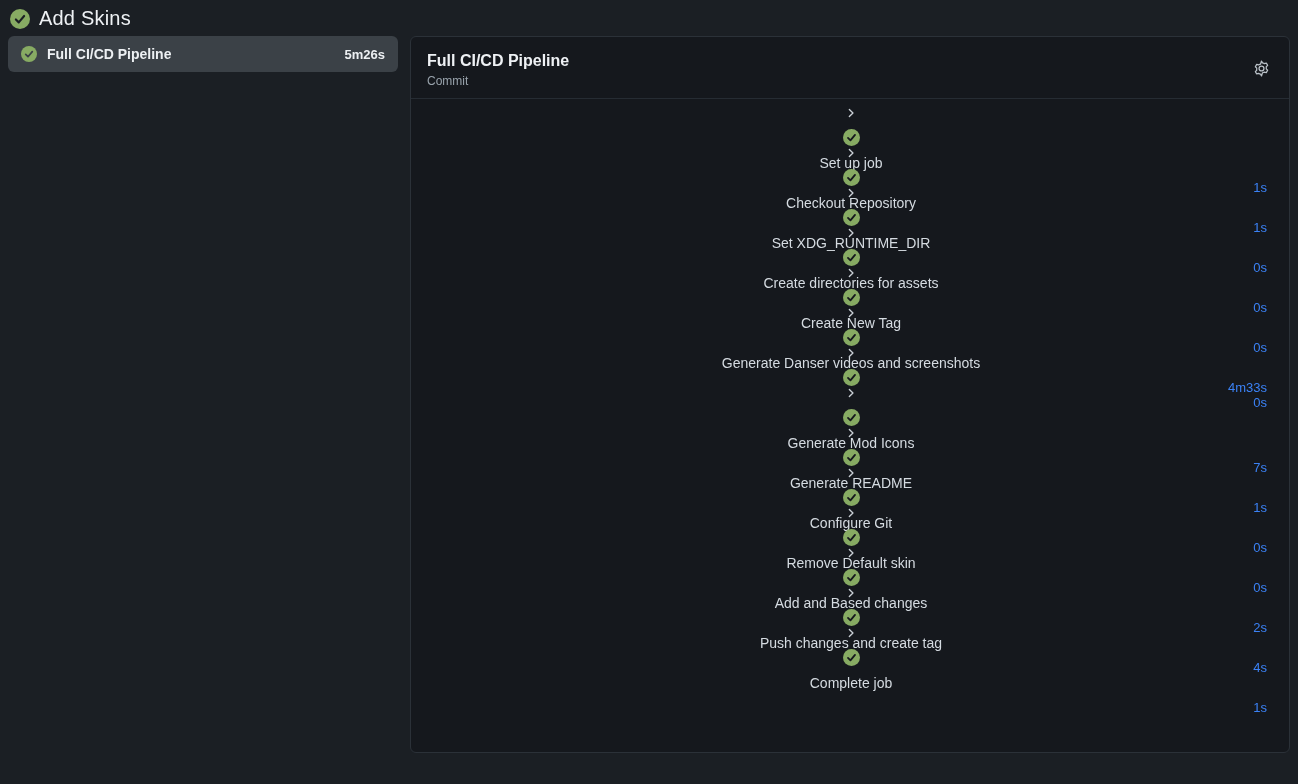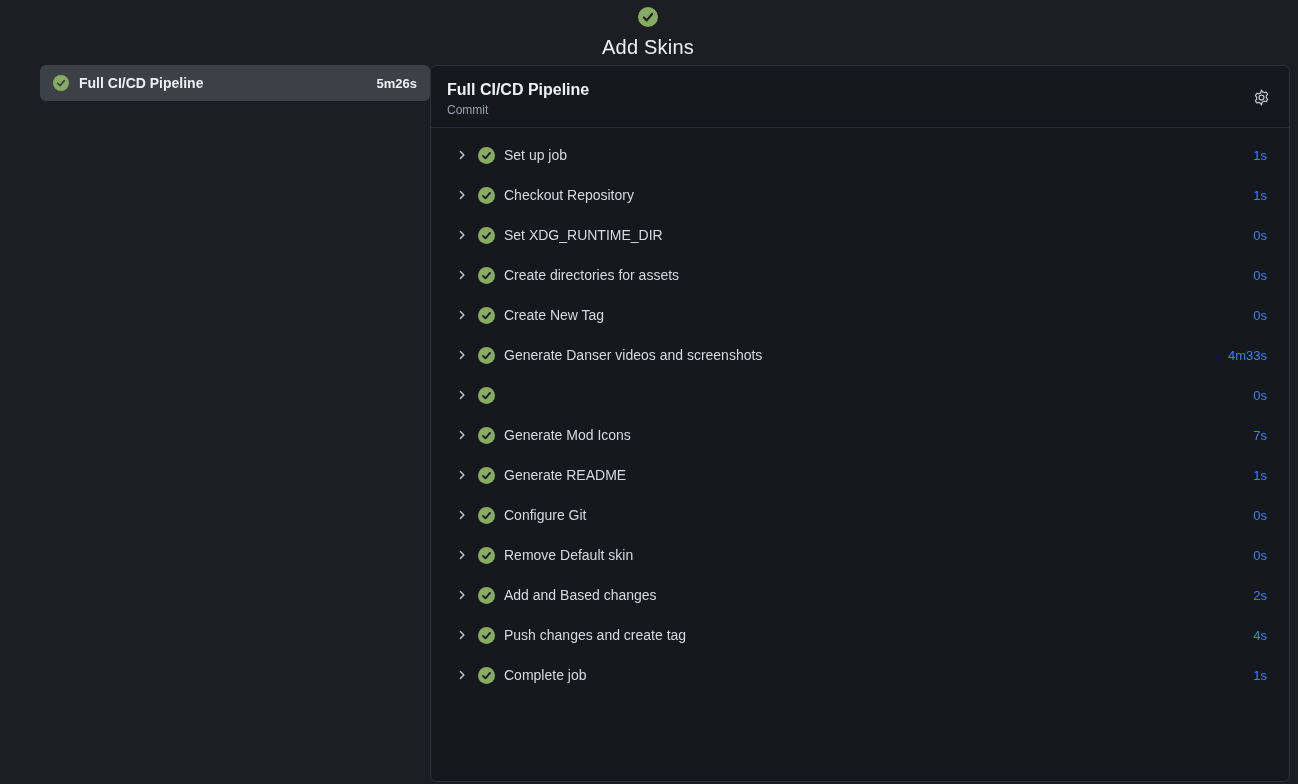--- a/index.html
+++ b/index.html
@@ -6,36 +6,36 @@
   html,body { margin:0; padding:0; }
   body {
     background:#1b1f24;
     font-family:"Liberation Sans", sans-serif;
     -webkit-font-smoothing:antialiased;
   }
   .page { width:1298px; height:784px; overflow:hidden; position:relative; }
 
   
   .run-header { padding:7px 12px 6px 10px; }
-  .header-top { display:flex; align-items:center; gap:9px;flex-direction:column; }
+  .header-top { display:flex; align-items:center; gap:9px; }
   .header-title { font-size:20px; font-weight:500; color:#eef1f4; margin:0; letter-spacing:.2px; }
   .header-sub {
     margin:3px 0 0 30px; font-size:13px; color:#a4adb6;
     white-space:pre-wrap; line-height:18px;
   }
   .wf-file { font-weight:700; color:#b6bec7; }
   .sub-link { color:#a4adb6; cursor:pointer; }
   .branch-badge {
     display:inline-block; background:#353b42; color:#c4cbd2;
     font-size:12px; line-height:16px; padding:1px 7px 2px;
     border-radius:3px; margin-left:6px; vertical-align:1px; cursor:pointer;
   }
 
   
-  .content { display:flex; padding:0 8px; align-items:flex-start;margin-left:32px; }
+  .content { display:flex; gap:12px; padding:0 8px; align-items:flex-start; }
   .sidebar { width:390px; flex:none; }
   .job-item {
     display:flex; align-items:center; gap:10px;
     background:#3b4147; border-radius:6px; padding:10px 13px;
     cursor:pointer;
   }
   .job-name { font-weight:700; font-size:14px; color:#edf0f3; flex:1; }
   .job-duration { font-weight:700; font-size:13px; color:#edf0f3; }
 
   
@@ -48,21 +48,21 @@
   .panel-status { font-size:12px; color:#99a3ac; margin-top:3px; }
   .gear-btn {
     position:absolute; right:18px; top:21px; width:20px; height:20px;
     display:flex; align-items:center; justify-content:center; cursor:pointer;
   }
   .divider { height:1px; background:#262c33; }
 
   .steps { padding:7px 0; }
   .step-row {
     display:flex; align-items:center; height:40px;
-    padding:0 22px 0 24px; gap:9px; cursor:pointer;
+    padding:0 22px 0 24px; gap:9px; cursor:pointer;flex-direction:column;
   }
   .chevron { width:14px; height:14px; display:flex; align-items:center; justify-content:center; flex:none; }
   .status-ico { display:flex; flex:none; }
   .step-name { font-size:14px; color:#d5dbe1; }
   .step-duration { margin-left:auto; font-size:13px; color:#3b82f6; }
 
   svg { display:block; }
 </style>
 </head>
 <body>

